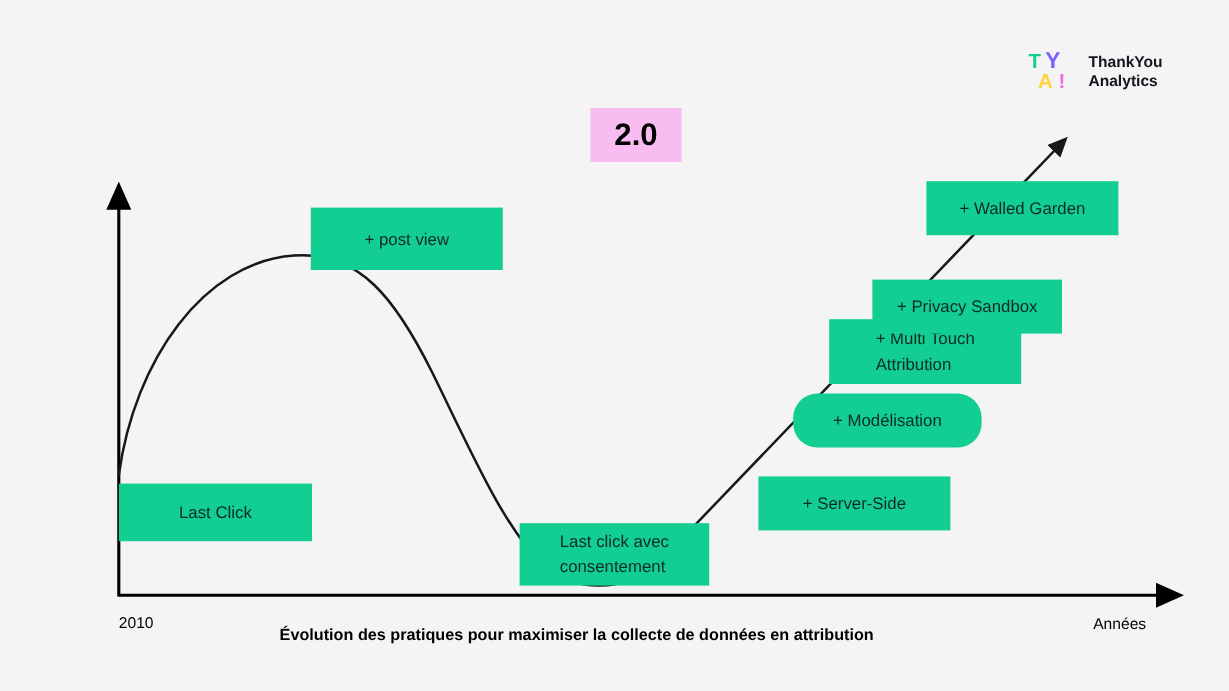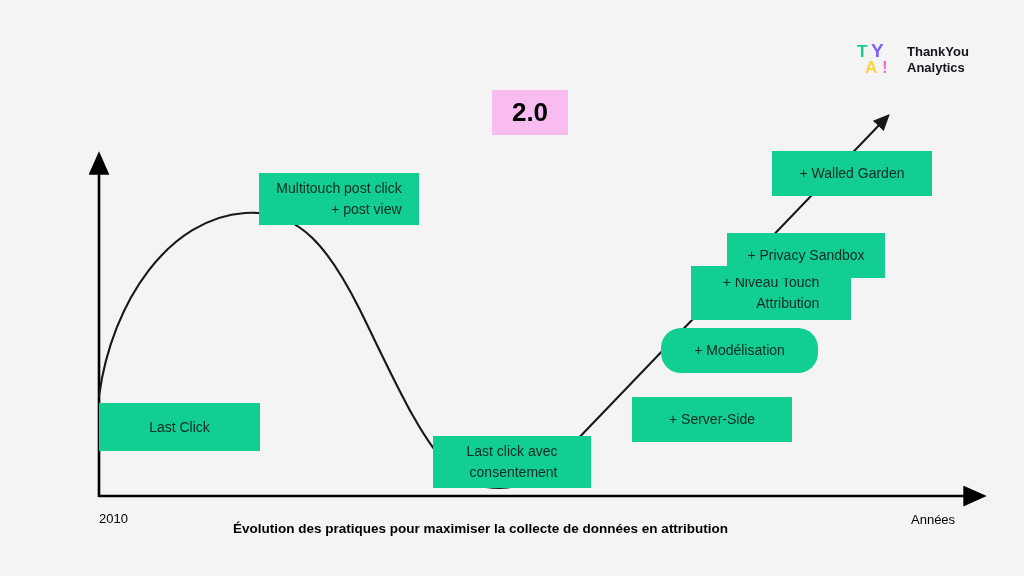--- a/index.html
+++ b/index.html
@@ -126,21 +126,21 @@
     white-space: nowrap;
   }
 
   
   .node {
     position: absolute;
     background: #13ce92;
     display: flex;
     align-items: center;
     justify-content: center;
-    text-align: right;
+    text-align: left;
     color: #0d2b22;
     font-size: 14px;
     line-height: 1.45;
     padding: 0 8px;
   }
   .node.two-line { line-height: 1.5; }
 </style>
 </head>
 <body>
 
@@ -197,21 +197,20 @@
   <div class="x-axis-caption">Évolution des pratiques pour maximiser la collecte de données en attribution</div>
 
   <div id="nodes">
       <div class="node" style="left: 99px; top: 403px; width: 161px; height: 48px; background: rgb(19, 206, 146);">
         <div>
           <div>Last Click</div>
         </div>
       </div>
       <div class="node two-line" style="left: 259px; top: 173px; width: 160px; height: 52px; background: rgb(19, 206, 146);">
         <div>
-          <div>Multitouch post click</div>
           <div>+ post view</div>
         </div>
       </div>
       <div class="node two-line" style="left: 433px; top: 436px; width: 158px; height: 52px; background: rgb(19, 206, 146);">
         <div>
           <div>Last click avec</div>
           <div>consentement</div>
         </div>
       </div>
       <div class="node" style="left: 632px; top: 385px; width: 160px; height: 45px; background: rgb(19, 206, 146); margin-top: 12px;">
@@ -219,21 +218,21 @@
           <div>+ Server-Side</div>
         </div>
       </div>
       <div class="node" style="left: 661px; top: 328px; width: 157px; height: 45px; background: rgb(19, 206, 146); border-radius: 20px;">
         <div>
           <div>+ Modélisation</div>
         </div>
       </div>
       <div class="node two-line" style="left: 691px; top: 266px; width: 160px; height: 54px; background: rgb(19, 206, 146);">
         <div>
-          <div>+ Niveau Touch</div>
+          <div>+ Multi Touch</div>
           <div>Attribution</div>
         </div>
       </div>
       <div class="node" style="left: 727px; top: 209px; width: 158px; height: 45px; background: rgb(19, 206, 146); margin-top: 24px;">
         <div>
           <div>+ Privacy Sandbox</div>
         </div>
       </div>
       <div class="node" style="left: 772px; top: 151px; width: 160px; height: 45px; background: rgb(19, 206, 146);">
         <div>

